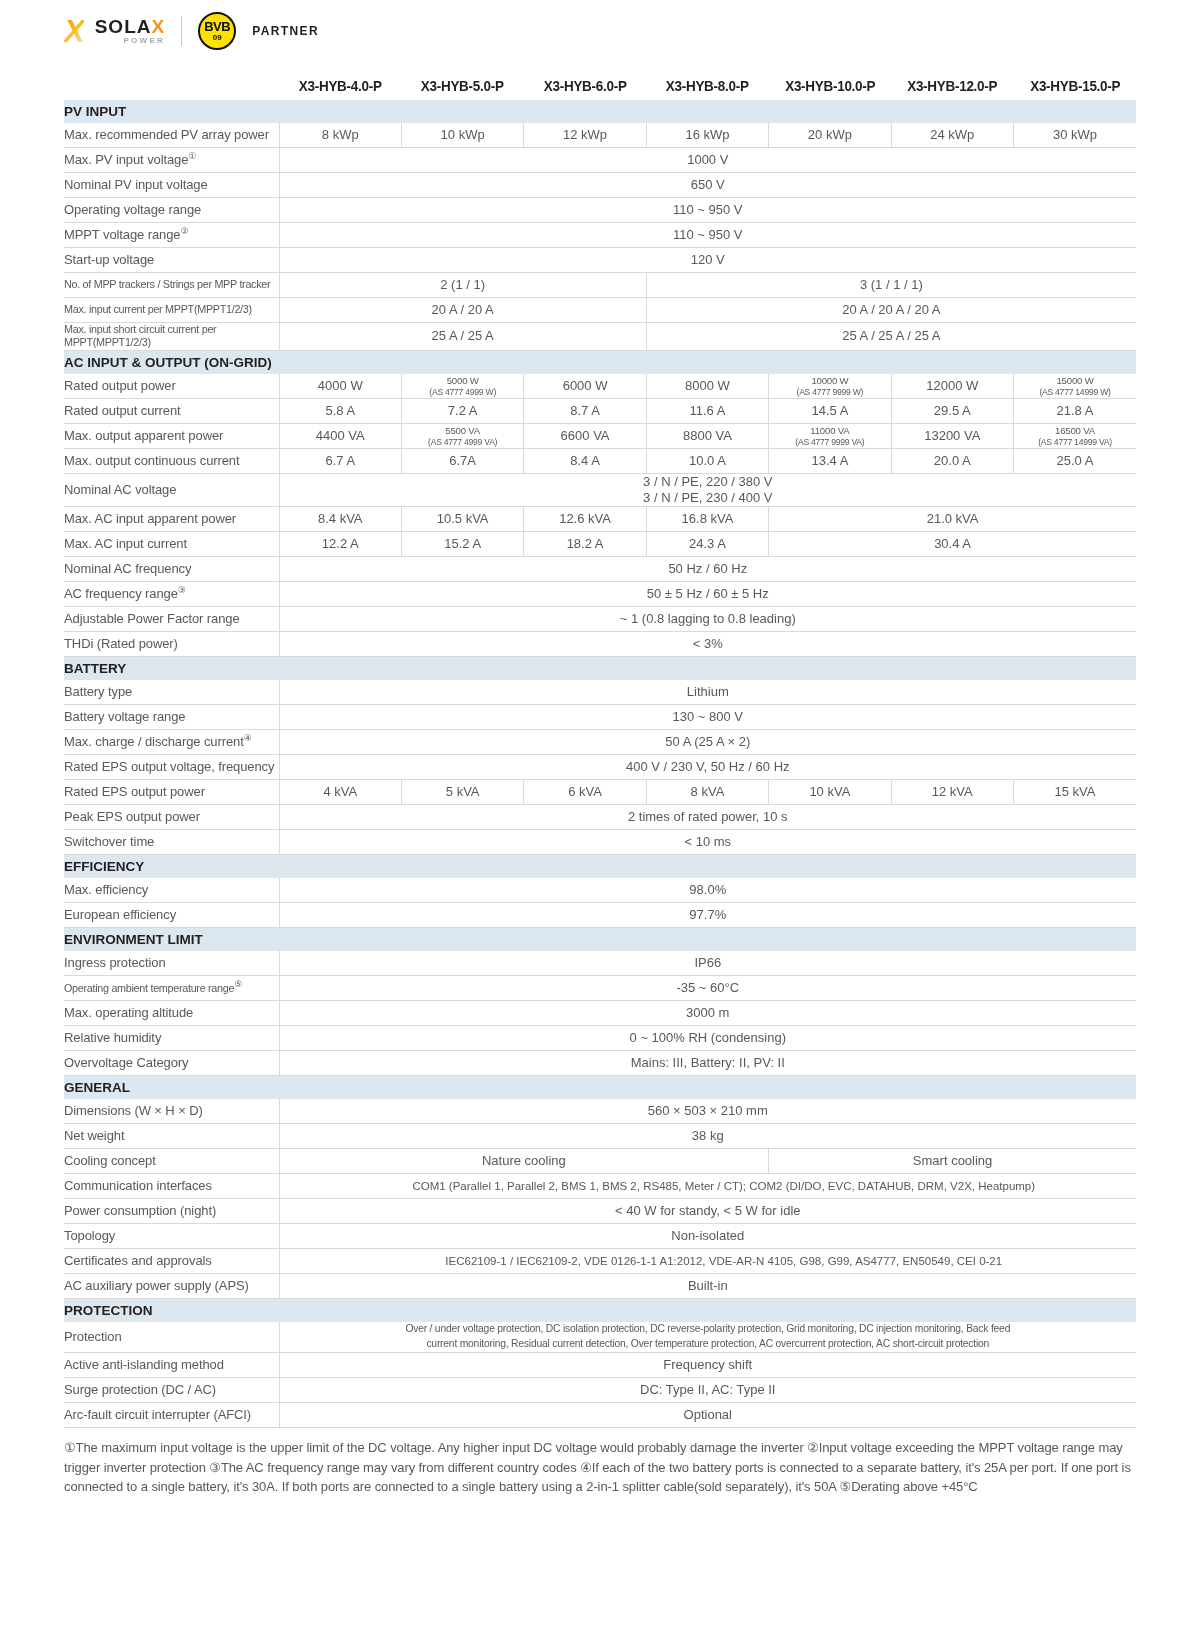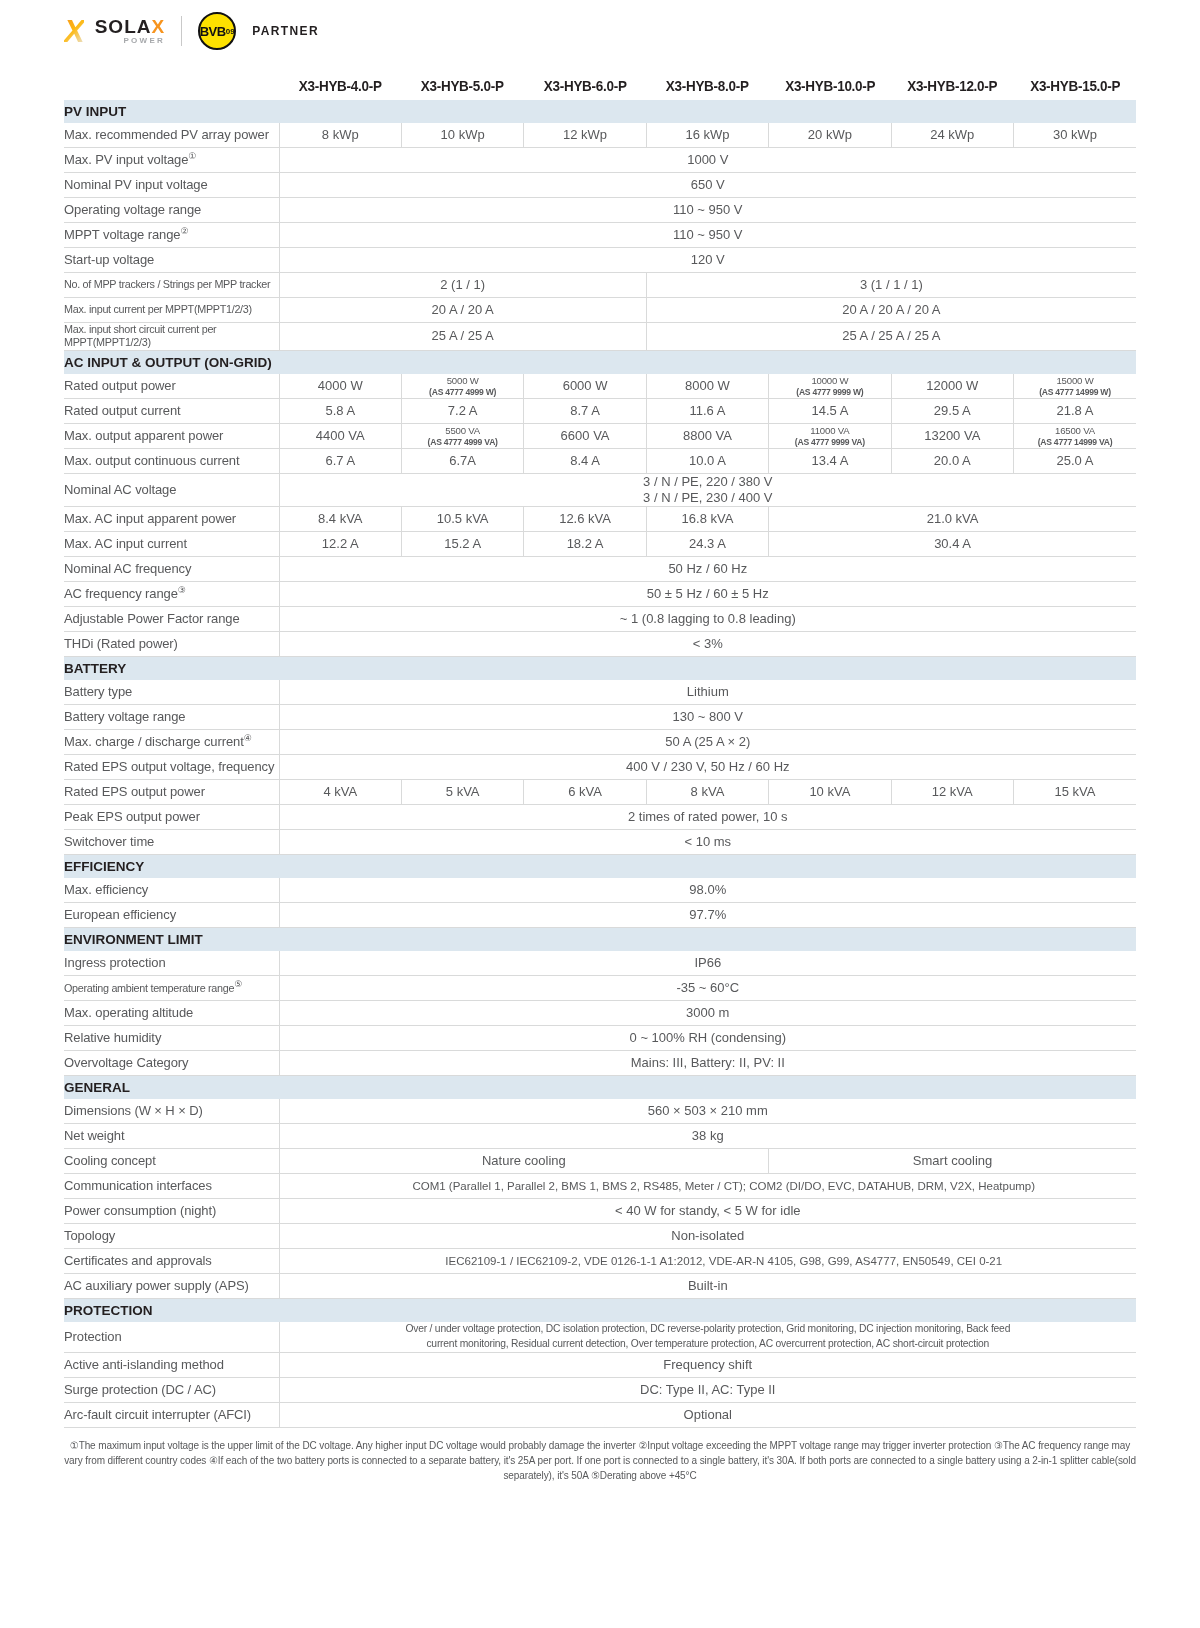--- a/index.html
+++ b/index.html
@@ -73,20 +73,21 @@
     background: #c9c9c9;
     margin: 0 5px;
   }
   .bvb {
     width: 34px;
     height: 34px;
     border-radius: 50%;
     background: #fde100;
     border: 2.5px solid #111;
     display: flex;
+    flex-direction: column;
     align-items: center;
     justify-content: center;
     line-height: 1;
   }
   .bvb .bvb-top {
     font-size: 13px;
     font-weight: bold;
     color: #111;
     letter-spacing: -0.5px;
   }
@@ -166,21 +167,20 @@
   td.val.xsmall {
     font-size: 9.2px;
     line-height: 1.18;
     letter-spacing: -0.2px;
   }
   td.val .sub {
     display: block;
     font-size: 8.6px;
     line-height: 1.2;
     letter-spacing: -0.25px;
-    font-weight: bold;
   }
   td.val .main-sub {
     display: block;
     font-size: 9.6px;
     line-height: 1.2;
   }
   tr.section td {
     background: #dce7ef;
     text-align: left;
     font-size: 13.5px;
@@ -194,25 +194,24 @@
   sup.fn {
     font-size: 9px;
     vertical-align: super;
     line-height: 0;
   }
 
   
   .footnotes {
     width: 1072px;
     margin-top: 10px;
-    font-size: 10px;
+    font-size: 13px;
     line-height: 1.5;
     color: #58595b;
     letter-spacing: -0.1px;
-    text-align: center;
   }
 </style>
 </head>
 <body>
 
 <div class="page">
 
   <div class="header">
 
     <div class="logo-block">

